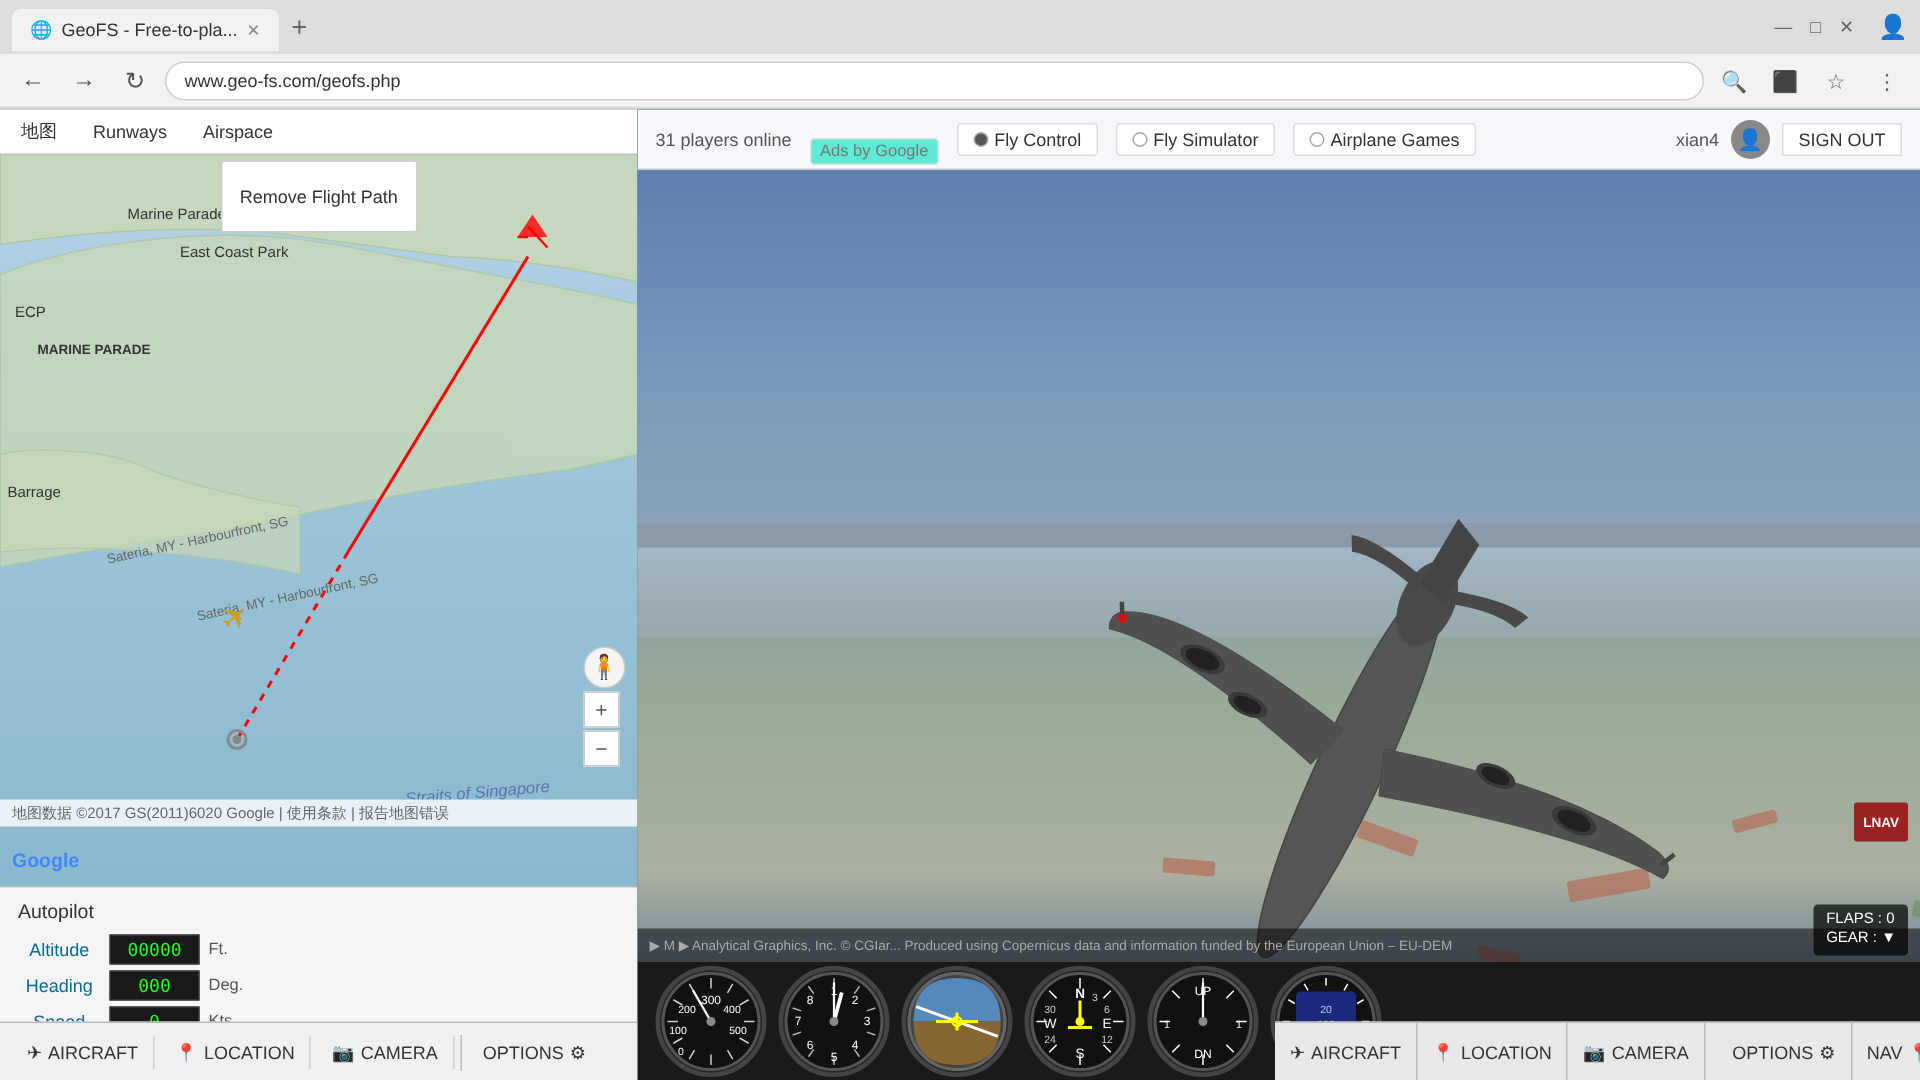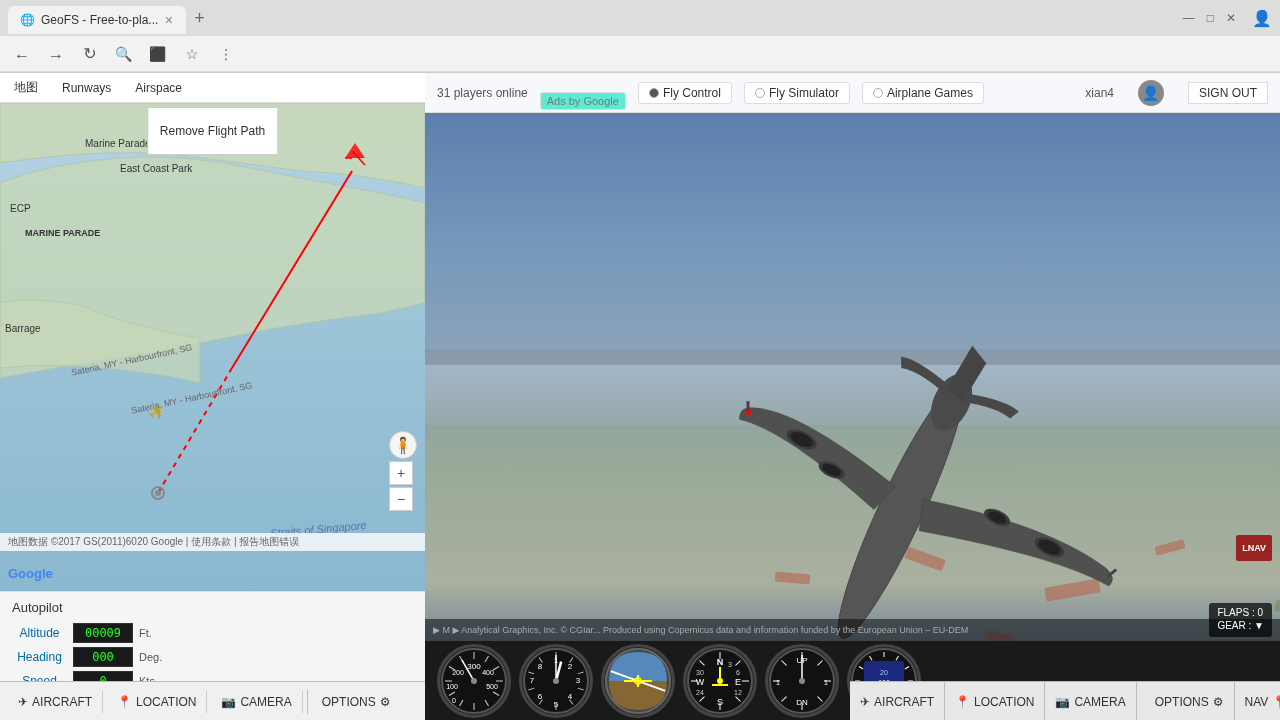--- a/index.html
+++ b/index.html
@@ -335,21 +335,21 @@
       border: 1px solid #aaa;
       background: white;
     }
     .sim-nav-btn .radio-dot.selected {
       background: #555;
     }
     #user-area {
       margin-left: auto;
       display: flex;
       align-items: center;
-      gap: 24px;
+      gap: 8px;
     }
     #username {
       font-size: 12px;
       color: #555;
     }
     #user-avatar {
       width: 26px;
       height: 26px;
       border-radius: 50%;
       background: #888;
@@ -513,20 +513,21 @@
       <span style="font-size:12px; color:#666; cursor:pointer; padding:4px;">□</span>
       <span style="font-size:12px; color:#666; cursor:pointer; padding:4px;">✕</span>
       <span style="font-size:16px; color:#666; margin-left:8px;">👤</span>
     </div>
   </div>
 
   <div id="nav-bar">
     <button class="nav-btn">←</button>
     <button class="nav-btn">→</button>
     <button class="nav-btn">↻</button>
+    <input id="address-bar" class="" type="text" value="www.geo-fs.com/geofs.php" style="">
     <button class="nav-icon-btn">🔍</button>
     <button class="nav-icon-btn">⬛</button>
     <button class="nav-icon-btn">☆</button>
     <button class="nav-icon-btn">⋮</button>
   </div>
 </div>
 
 <div id="main-content">
 
   <div id="left-panel">
@@ -581,21 +582,21 @@
       <div id="google-logo" style="font-size:13px;font-weight:bold;color:#4285f4;bottom:10px;left:8px;">Google</div>
       <div id="map-attribution">地图数据 ©2017 GS(2011)6020 Google | 使用条款 | 报告地图错误</div>
     </div>
 
     <div id="autopilot-panel">
       <div id="autopilot-title">Autopilot</div>
       <div id="autopilot-status">
         <div id="autopilot-fields">
           <div class="ap-field-row">
             <span class="ap-label">Altitude</span>
-            <span class="ap-value">00009</span>
+            <span class="ap-value">00000</span>
             <span class="ap-unit">Ft.</span>
           </div>
           <div class="ap-field-row">
             <span class="ap-label">Heading</span>
             <span class="ap-value">000</span>
             <span class="ap-unit">Deg.</span>
           </div>
           <div class="ap-field-row">
             <span class="ap-label">Speed</span>
             <span class="ap-value">0</span>

